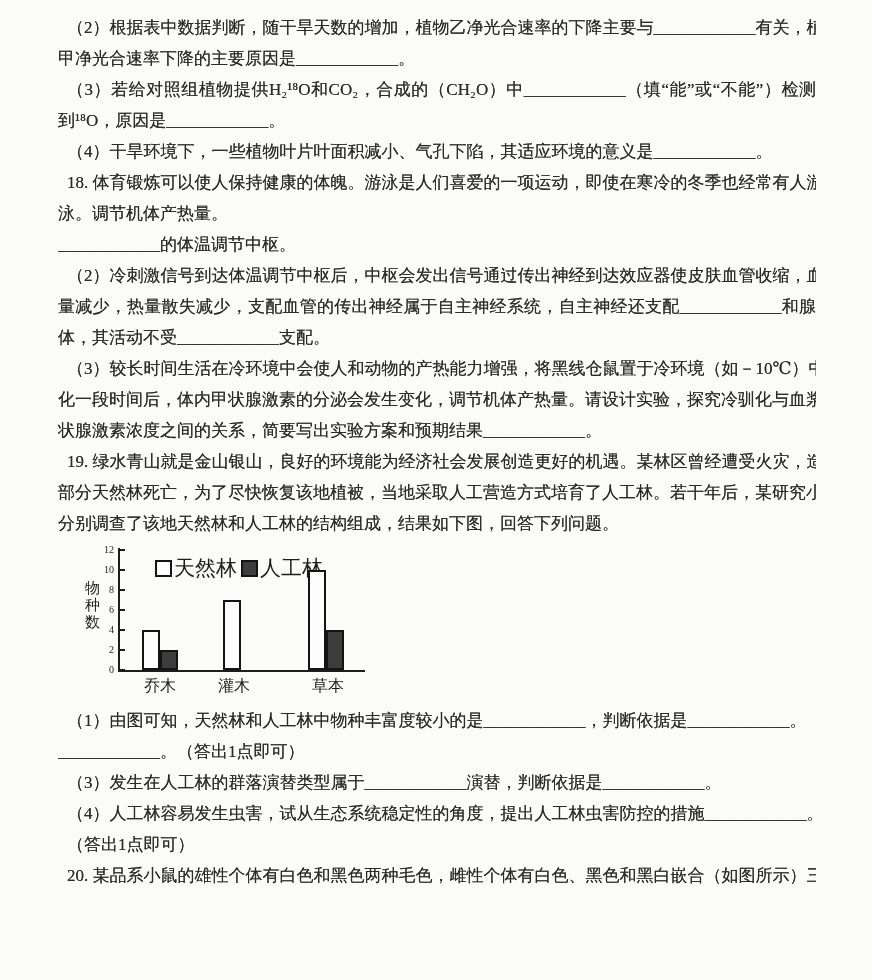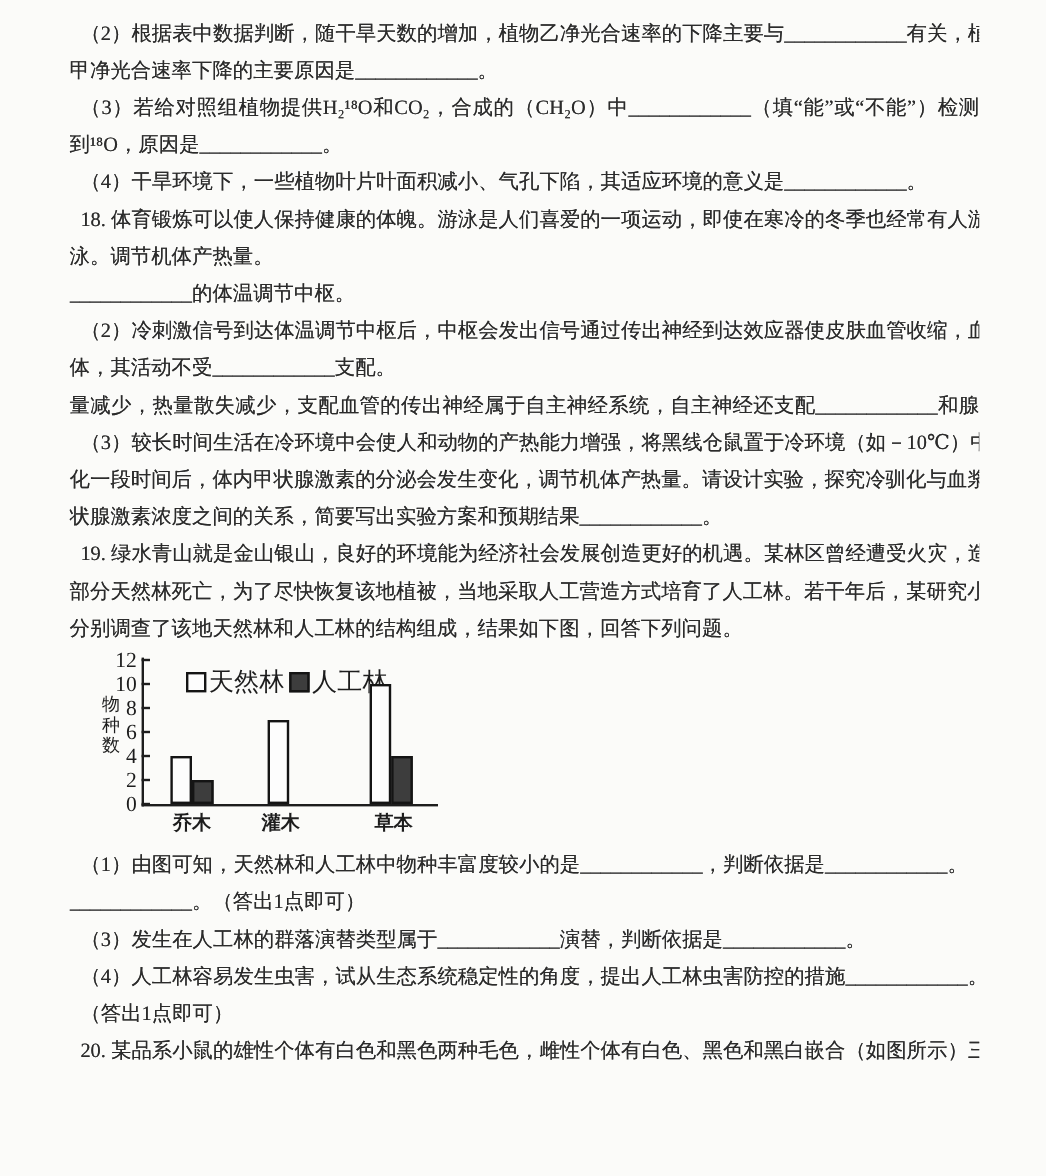--- a/index.html
+++ b/index.html
@@ -22,45 +22,45 @@
   .chart{
     position:relative;
     width:330px;height:155px;
     margin:5px 0 6px 26px;
   }
   .yaxis{position:absolute;left:34px;top:4px;width:2px;height:124px;background:#1d1d1d;}
   .xaxis{position:absolute;left:34px;top:126px;width:247px;height:2px;background:#1d1d1d;}
   .tick{position:absolute;height:2px;width:7px;background:#1d1d1d;}
   .ticklab{
     position:absolute;width:28px;height:18px;line-height:18px;
-    text-align:right;font-size:18px;color:#1d1d1d;
+    text-align:right;font-size:10px;color:#1d1d1d;
   }
   .ylab{position:absolute;left:0;top:36px;width:17px;}
   .ylch{width:17px;height:17px;line-height:17px;text-align:center;font-size:15px;color:#1d1d1d;}
   .legend{position:absolute;left:71px;top:10px;display:flex;align-items:center;}
   .lgsw{width:13px;height:13px;border:2px solid #141414;flex:0 0 auto;}
   .lglab{font-size:21px;color:#1d1d1d;margin:0 4px 0 2px;white-space:nowrap;}
   .bar{position:absolute;border:2px solid #141414;box-sizing:border-box;}
-  .catlab{position:absolute;width:70px;text-align:center;font-size:16px;color:#1d1d1d;font-weight:bold;}
+  .catlab{position:absolute;width:70px;text-align:center;font-size:16px;color:#1d1d1d;}
 </style>
 </head>
 <body>
 
 <div class="page">
   <div class="ln ind fill">（2）根据表中数据判断，随干旱天数的增加，植物乙净光合速率的下降主要与____________有关，植物</div>
   <div class="ln">甲净光合速率下降的主要原因是____________。</div>
   <div class="ln ind fill">（3）若给对照组植物提供H₂¹⁸O和CO₂，合成的（CH₂O）中____________（填“能”或“不能”）检测</div>
   <div class="ln">到¹⁸O，原因是____________。</div>
   <div class="ln ind">（4）干旱环境下，一些植物叶片叶面积减小、气孔下陷，其适应环境的意义是____________。</div>
   <div class="ln ind fill">18. 体育锻炼可以使人保持健康的体魄。游泳是人们喜爱的一项运动，即使在寒冷的冬季也经常有人游</div>
   <div class="ln">泳。调节机体产热量。</div>
   <div class="ln">____________的体温调节中枢。</div>
   <div class="ln ind fill">（2）冷刺激信号到达体温调节中枢后，中枢会发出信号通过传出神经到达效应器使皮肤血管收缩，血流</div>
+  <div class="ln fill">量减少，热量散失减少，支配血管的传出神经属于自主神经系统，自主神经还支配____________和腺</div>
   <div class="ln">体，其活动不受____________支配。</div>
-  <div class="ln fill">量减少，热量散失减少，支配血管的传出神经属于自主神经系统，自主神经还支配____________和腺</div>
   <div class="ln ind fill">（3）较长时间生活在冷环境中会使人和动物的产热能力增强，将黑线仓鼠置于冷环境（如－10℃）中驯</div>
   <div class="ln fill">化一段时间后，体内甲状腺激素的分泌会发生变化，调节机体产热量。请设计实验，探究冷驯化与血浆甲</div>
   <div class="ln">状腺激素浓度之间的关系，简要写出实验方案和预期结果____________。</div>
   <div class="ln ind fill">19. 绿水青山就是金山银山，良好的环境能为经济社会发展创造更好的机遇。某林区曾经遭受火灾，造成</div>
   <div class="ln fill">部分天然林死亡，为了尽快恢复该地植被，当地采取人工营造方式培育了人工林。若干年后，某研究小组</div>
   <div class="ln">分别调查了该地天然林和人工林的结构组成，结果如下图，回答下列问题。</div>
 
   <div class="chart">
     <div class="ylab">
         <div class="ylch">物</div>

